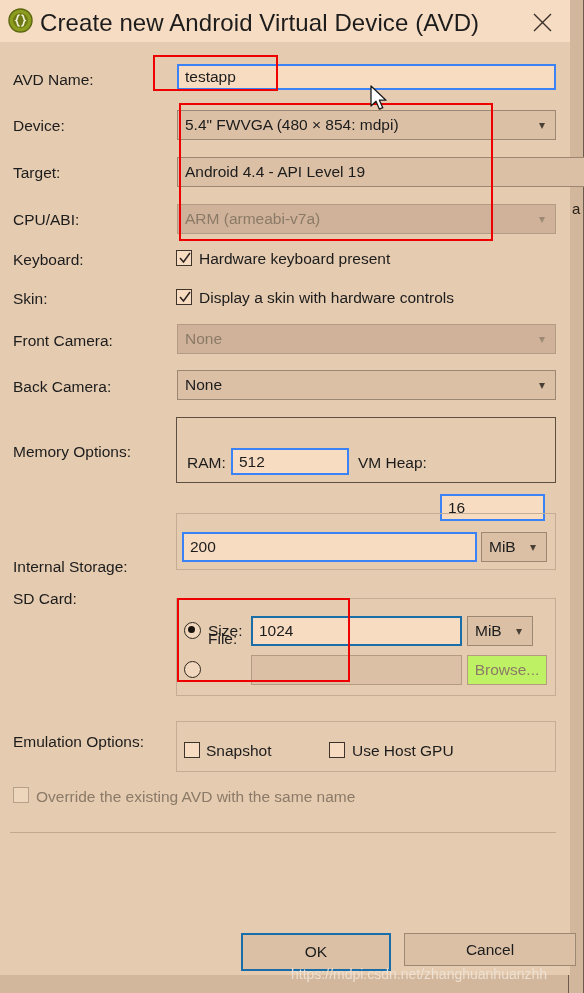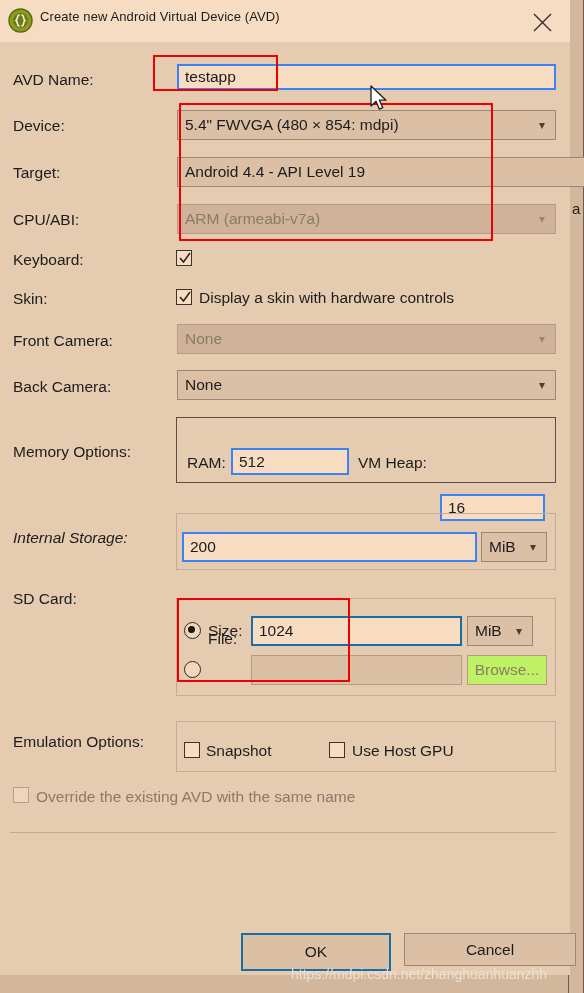--- a/index.html
+++ b/index.html
@@ -62,21 +62,21 @@
     position: absolute;
     left: 8px;
     top: 8px;
     width: 25px;
     height: 25px;
   }
   .title-text {
     position: absolute;
     left: 40px;
     top: 9px;
-    font-size: 13px;
+    font-size: 24px;
     color: #1c1c1c;
     white-space: nowrap;
     letter-spacing: .1px;
   }
   .close-btn {
     position: absolute;
     right: 8px;
     top: 4px;
     width: 40px;
     height: 34px;
@@ -271,20 +271,21 @@
       <span class="ctext">ARM (armeabi-v7a)</span>
       <span class="carrow">▾</span>
     </div>
 
     <div class="label" style="left:13px; top:251px;">Keyboard:</div>
     <div class="chk" style="left:176px; top:250px;">
       <svg width="14" height="14" viewBox="0 0 14 14">
           <path d="M2 7 L5.5 11 L12 2" fill="none" stroke="#2a2220" stroke-width="1.5"></path>
         </svg>
     </div>
+    <div class="label" style="left:199px; top:250px;">Hardware keyboard present</div>
 
     <div class="label" style="left:13px; top:290px;">Skin:</div>
     <div class="chk" style="left:176px; top:289px;">
       <svg width="14" height="14" viewBox="0 0 14 14">
           <path d="M2 7 L5.5 11 L12 2" fill="none" stroke="#2a2220" stroke-width="1.5"></path>
         </svg>
     </div>
     <div class="label" style="left:199px; top:289px;">Display a skin with hardware controls</div>
 
     <div class="label" style="left:13px; top:332px;">Front Camera:</div>
@@ -299,21 +300,21 @@
       <span class="carrow">▾</span>
     </div>
 
     <div class="label" style="left:13px; top:443px;">Memory Options:</div>
     <div class="groupbox strong" style="left:176px; top:417px; width:380px; height:66px;"></div>
     <div class="label" style="left:187px; top:454px;">RAM:</div>
     <div class="textfield" style="left:231px; top:448px; width:118px; height:27px;">512</div>
     <div class="label" style="left:358px; top:454px;">VM Heap:</div>
     <div class="textfield" style="left:440px; top:448px; width:105px; height:27px;margin-top:46px;">16</div>
 
-    <div class="label" style="left:13px; top:529px;font-style:italic;">Internal Storage:</div>
+    <div class="label" style="left:13px; top:558px;">Internal Storage:</div>
     <div class="groupbox" style="left:176px; top:513px; width:380px; height:57px;"></div>
     <div class="textfield" style="left:182px; top:532px; width:295px; height:30px;">200</div>
     <div class="combo" style="left:481px; top:532px; width:66px; height:30px;">
       <span class="ctext">MiB</span>
       <span class="carrow">▾</span>
     </div>
 
     <div class="label" style="left:13px; top:590px;">SD Card:</div>
     <div class="groupbox" style="left:176px; top:598px; width:380px; height:98px;"></div>
 

